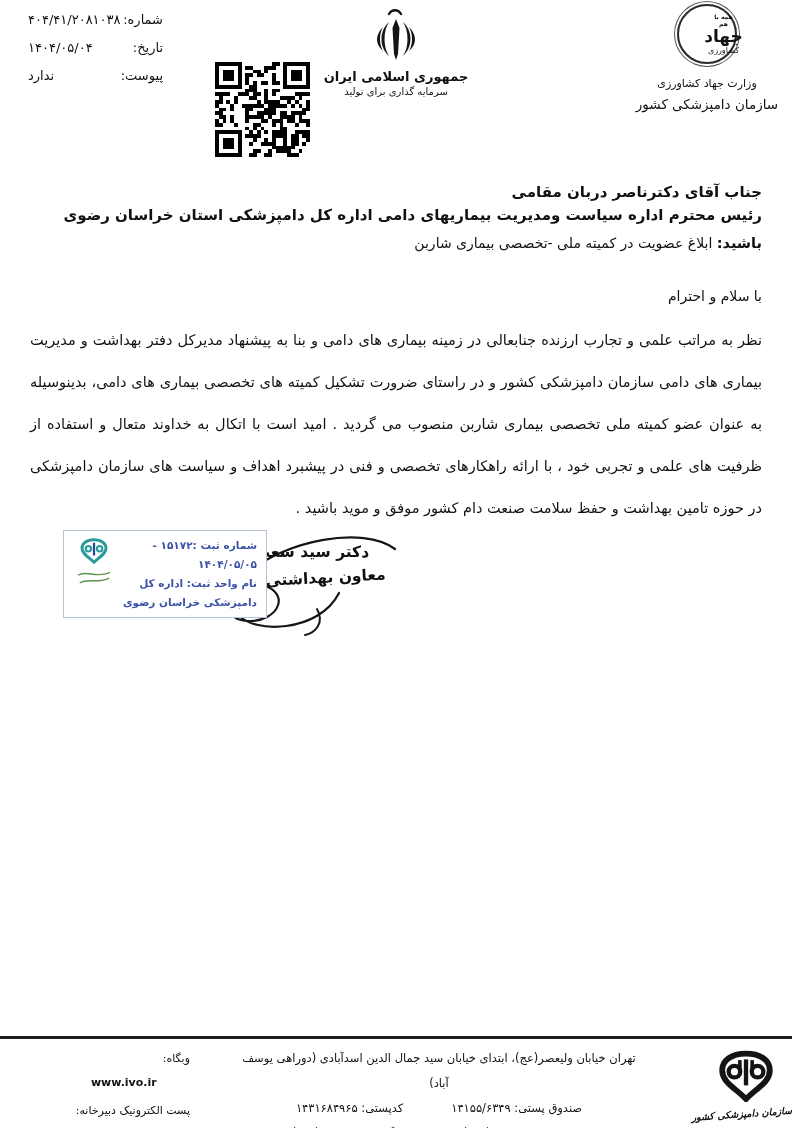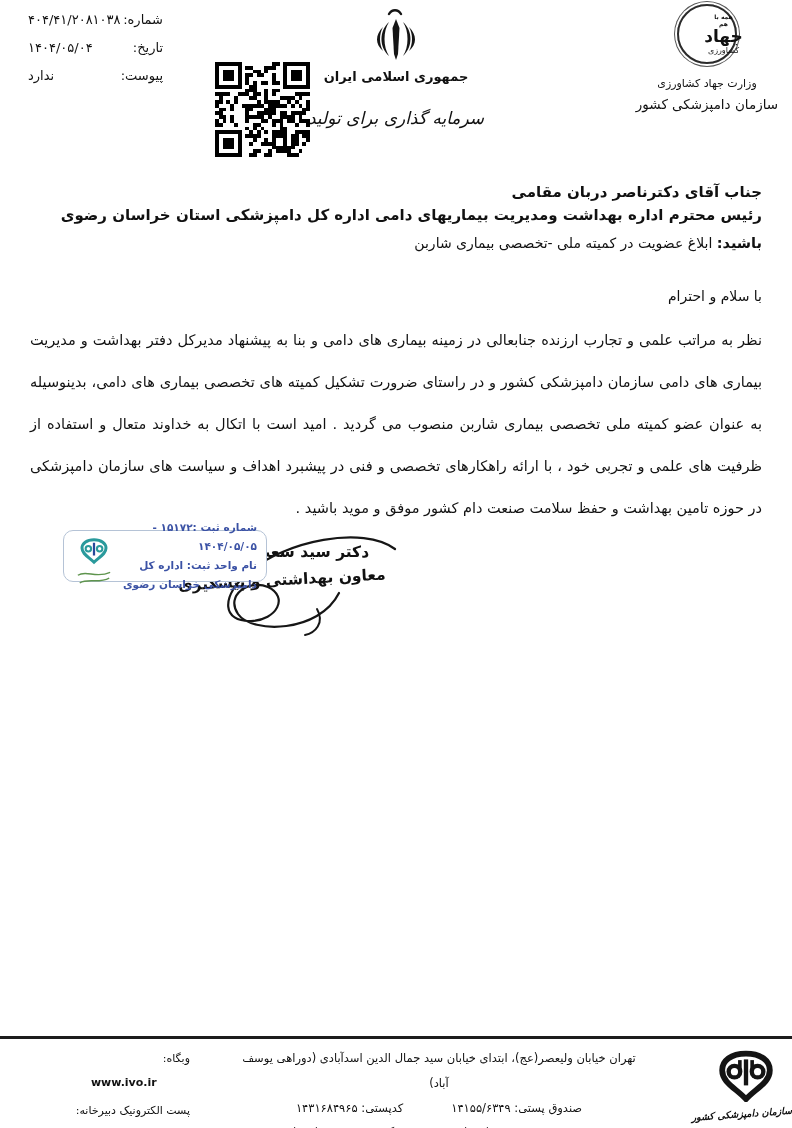--- a/index.html
+++ b/index.html
@@ -24,21 +24,21 @@
   }
   .jl-top { font-size: 6px; font-weight: bold; margin-bottom: 1px; }
   .jl-main { font-size: 17px; font-weight: bold; line-height: 1; }
   .jl-sub { font-size: 8px; margin-top: 1px; }
   .ministry { margin-top: 13px; font-size: 11px; text-align: center; }
   .org-name { margin-top: 6px; font-size: 13.5px; }
 
   .hdr-center { position: absolute; top: 6px; left: 286px; width: 220px; text-align: center; }
   .emblem-svg { display: block; margin: 0 auto; }
   .country { font-weight: bold; font-size: 13px; margin-top: 3px; }
-  .slogan { font-size: 17px; margin-top: 24px; font-style: italic; }
+  .slogan { font-size: 10px; margin-top: 2px; }
 
   .meta { position: absolute; top: 12px; right: 629px; width: 135px; font-size: 13px; text-align: left; direction: rtl; }
   .meta-row { display: flex; justify-content: space-between; margin-bottom: 13px; }
   .meta-row .lbl { white-space: nowrap; }
   .meta-row .val { white-space: nowrap; }
 
   .qr { position: absolute; top: 62px; right: 482px; width: 95px; height: 95px; }
 
   
   .recipient { position: absolute; top: 183px; right: 30px; left: 30px; }
@@ -55,22 +55,22 @@
   }
 
   
   .sig { position: absolute; top: 543px; right: 390px; width: 240px; text-align: center; }
   .sig-name { font-weight: bold; font-size: 15.5px; }
   .sig-title { font-weight: bold; font-size: 15.5px; margin-top: 10px; transform: rotate(-3deg); }
   .scrawl { position: absolute; top: 525px; right: 380px; width: 245px; height: 115px; pointer-events: none; }
 
   
   .stamp {
-    position: absolute; top: 530px; left: 63px; width: 204px; height: 52px;
-    border: 1.5px solid #b5c3d6; border-radius: 10px; background: #fff;
+    position: absolute; top: 530px; left: 63px; width: 204px; height: 88px;
+    border: 1.5px solid #b5c3d6; border-radius: 0; background: #fff;
     display: flex; align-items: center; direction: rtl; padding: 0 9px; gap: 6px;
   }
   .stamp-text { flex: 1; text-align: right; font-weight: bold; font-size: 10.5px; line-height: 19px; }
   .stamp-logo { width: 42px; text-align: center; align-self: flex-start; margin-top: 6px; }
 
   
   .footer-rule { position: absolute; top: 1036px; left: 0; right: 0; height: 3px; background: #1c1c1c; }
   .f-mid { position: absolute; top: 1046px; right: 152px; width: 402px; text-align: center; font-size: 11.5px; line-height: 25px; }
   .f-mid-row { display: flex; justify-content: center; gap: 48px; }
   .f-left { position: absolute; top: 1052px; left: 14px; width: 176px; font-size: 11px; direction: rtl; text-align: right; }
@@ -339,21 +339,21 @@
       <rect x="72" y="0" width="28" height="28" fill="#000"></rect>
       <rect x="76" y="4" width="20" height="20" fill="#fff"></rect>
       <rect x="80" y="8" width="12" height="12" fill="#000"></rect>
       <rect x="0" y="72" width="28" height="28" fill="#000"></rect>
       <rect x="4" y="76" width="20" height="20" fill="#fff"></rect>
       <rect x="8" y="80" width="12" height="12" fill="#000"></rect>
     </svg>
 
   <div class="recipient">
     <div class="r-name">جناب آقای دکترناصر دربان مقامی</div>
-    <div class="r-title">رئیس محترم اداره بهداشت ومدیریت بیماریهای دامی اداره کل دامپزشکی استان خراسان رضوی</div>
+    <div class="r-title">رئیس محترم اداره سیاست ومدیریت بیماریهای دامی اداره کل دامپزشکی استان خراسان رضوی</div>
     <div class="r-subject">
       <b>باشید:</b>
       <span>ابلاغ عضویت در کمیته ملی -تخصصی بیماری شاربن</span>
     </div>
   </div>
 
   <div class="salutation">با سلام و احترام</div>
   <div class="body-par">نظر به مراتب علمی و تجارب ارزنده جنابعالی در زمینه بیماری های دامی و بنا به پیشنهاد مدیرکل دفتر بهداشت و مدیریت بیماری های دامی سازمان دامپزشکی کشور و در راستای ضرورت تشکیل کمیته های تخصصی بیماری های دامی، بدینوسیله به عنوان عضو کمیته ملی تخصصی بیماری شاربن منصوب می گردید . امید است با اتکال به خداوند متعال و استفاده از ظرفیت های علمی و تجربی خود ، با ارائه راهکارهای تخصصی و فنی در پیشبرد اهداف و سیاست های سازمان دامپزشکی در حوزه تامین بهداشت و حفظ سلامت صنعت دام کشور موفق و موید باشید .</div>
 
   <div class="sig">

